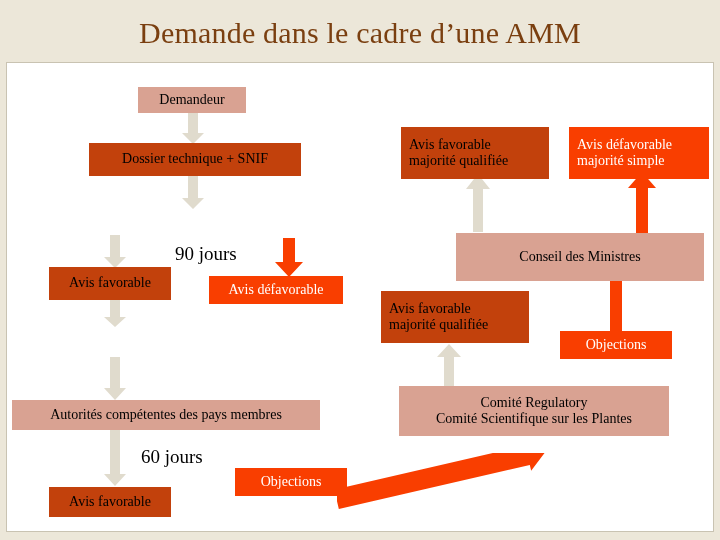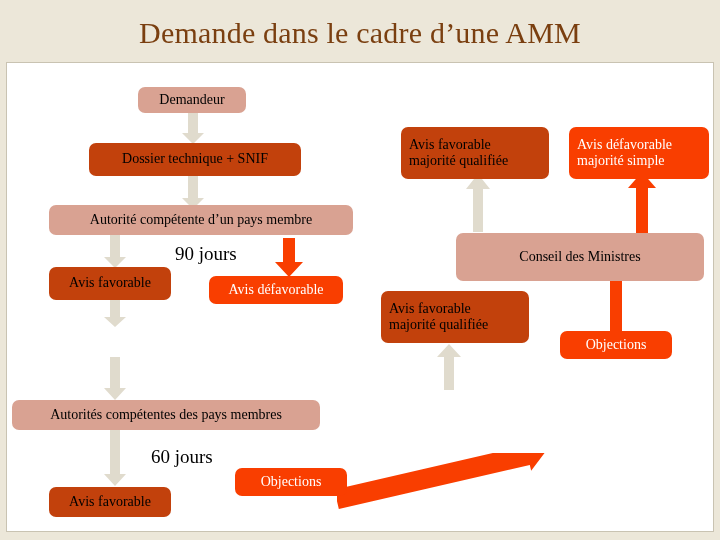--- a/index.html
+++ b/index.html
@@ -44,21 +44,20 @@
   .node {
     position: absolute;
     box-sizing: border-box;
     display: flex;
     align-items: center;
     justify-content: center;
     text-align: center;
     font-family: "Liberation Serif", serif;
     line-height: 1.15;
     padding: 2px 6px;
-    border-radius: 7px;
   }
   .salmon {
     background: #d9a292;
     color: #000000;
   }
   .gray {
     background: #c2410c;
     color: #000000;
   }
   .red {
@@ -129,33 +128,36 @@
     </svg>
 
     <svg class="arrow" style="left:619px; top:108px; width:32px; height:64px;" viewBox="0 0 32 64">
       <polygon points="10,63 22,63 22,17 30,17 16,1 2,17 10,17" fill="#f93e00"></polygon>
     </svg>
 
     <div class="node salmon" style="left:131px; top:24px; width:108px; height:26px; font-size:14px;">Demandeur</div>
 
     <div class="node gray" style="left:82px; top:80px; width:212px; height:33px; font-size:14px;">Dossier technique + SNIF</div>
 
-    <div class="node salmon" style="left:42px; top:142px; width:304px; height:30px; font-size:14px;">Autorité compétente d’un pays membre</div>
 
     <div class="node gray" style="left:42px; top:204px; width:122px; height:33px; font-size:14px;">Avis favorable</div>
 
     <div class="node red" style="left:202px; top:213px; width:134px; height:28px; font-size:14px;">Avis défavorable</div>
 
 
     <div class="node salmon" style="left:5px; top:337px; width:308px; height:30px; font-size:14px;">Autorités compétentes des pays membres</div>
 
     <div class="node gray" style="left:42px; top:424px; width:122px; height:30px; font-size:14px;">Avis favorable</div>
 
     <div class="node red" style="left:228px; top:405px; width:112px; height:28px; font-size:14px;">Objections</div>
 
+    <div class="node salmon" style="left:392px; top:323px; width:270px; height:50px; font-size:14px; flex-direction:column;">
+      <span>Comité Regulatory</span>
+      <span>Comité Scientifique sur les Plantes</span>
+    </div>
 
     <div class="node gray" style="left:374px; top:228px; width:148px; height:52px; font-size:14px; flex-direction:column; align-items:flex-start; padding-left:8px;">
       <span>Avis favorable</span>
       <span>majorité qualifiée</span>
     </div>
 
     <div class="node red" style="left:553px; top:268px; width:112px; height:28px; font-size:14px;">Objections</div>
 
     <div class="node salmon" style="left:449px; top:170px; width:248px; height:48px; font-size:14px; flex-direction:row;">
       <span>Conseil des Ministres</span>
@@ -166,16 +168,16 @@
       <span>majorité qualifiée</span>
     </div>
 
     <div class="node red" style="left:562px; top:64px; width:140px; height:52px; font-size:14px; flex-direction:column; align-items:flex-start; padding-left:8px;">
       <span>Avis défavorable</span>
       <span>majorité simple</span>
     </div>
 
     <div class="label-time" style="left:168px; top:180px;">90 jours</div>
 
-    <div class="label-time" style="left:144px; top:383px;">60 jours</div>
+    <div class="label-time" style="left:134px; top:383px;">60 jours</div>
 
   </div>
 </div>
 
 </body></html>

